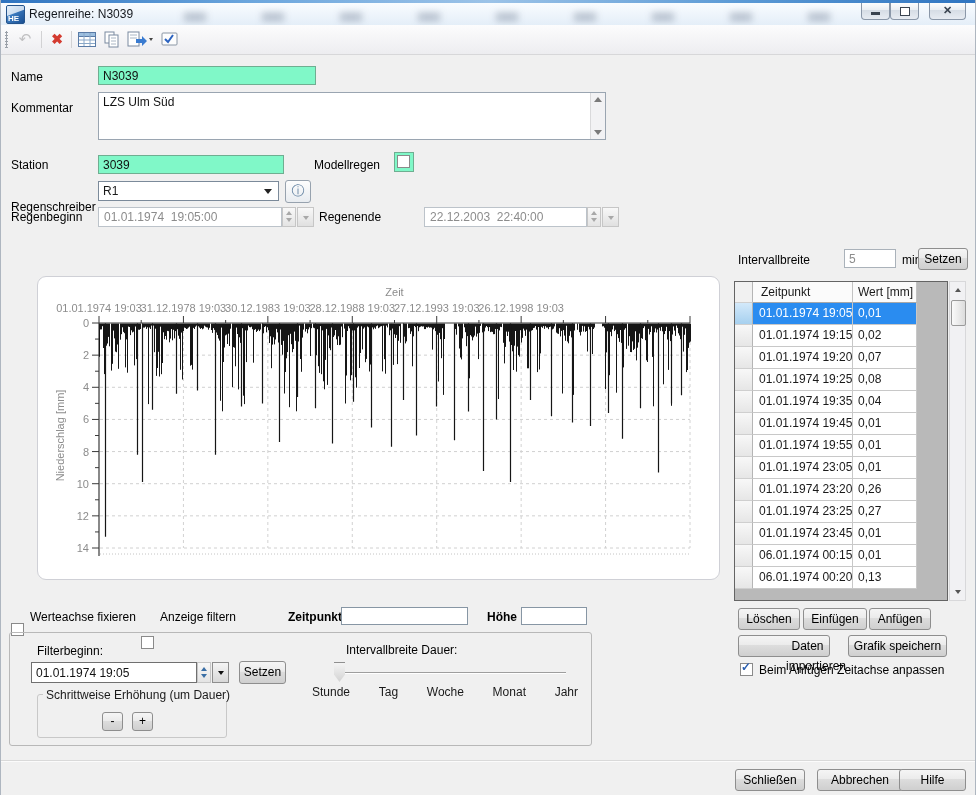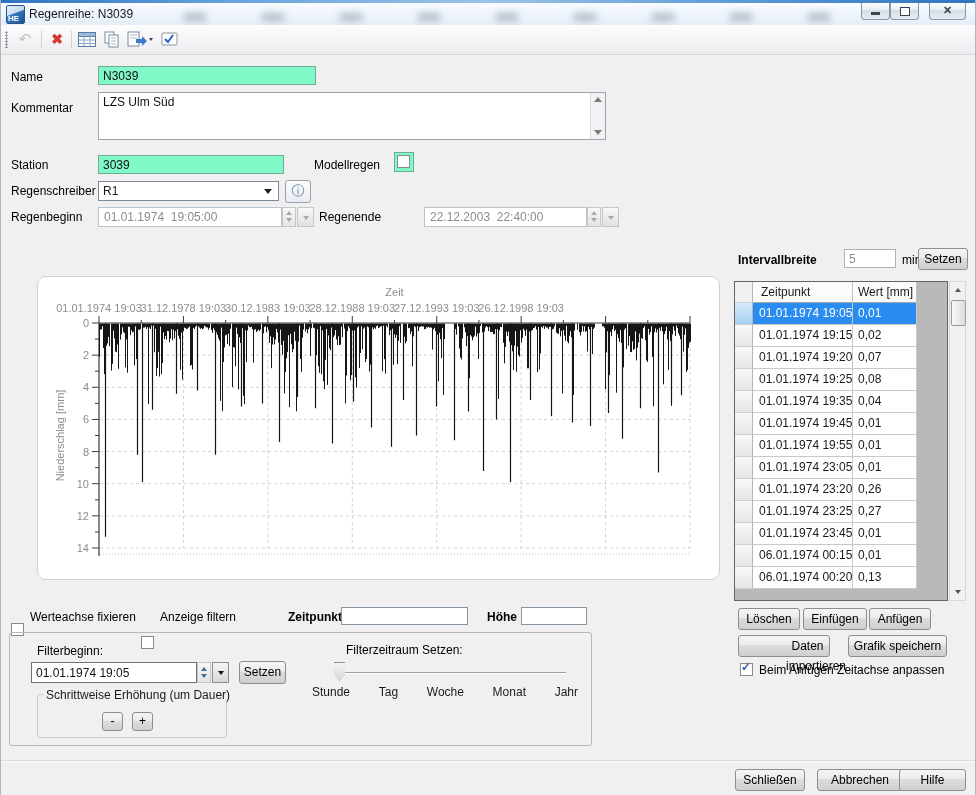--- a/index.html
+++ b/index.html
@@ -163,21 +163,21 @@
     </div>
   </div>
 
   <div class="abs lbl" style="left:10px;top:158px;">Station</div>
   <input class="abs mint-input" style="left: 97px; top: 155px; width: 186px;" value="3039">
   <div class="abs lbl" style="left:313px;top:158px;">Modellregen</div>
   <div class="abs" style="left:393px;top:152px;width:20px;height:20px;background:#80f8c8;border:1px solid #6fae91;box-sizing:border-box;">
     <div class="checkbox" style="margin:2px 0 0 2px;"></div>
   </div>
 
-  <div class="abs lbl" style="left:10px;top:184px;text-align:center;">Regenschreiber</div>
+  <div class="abs lbl" style="left:10px;top:200px;text-align:center;">Regenschreiber</div>
   <div class="abs combo">
     <span class="val">R1</span>
     <div class="tri-down" style="position:absolute;right:6px;top:7px;"></div>
   </div>
   <div class="abs infobtn"><span>ⓘ</span></div>
 
   <div class="abs lbl" style="left:10px;top:210px;">Regenbeginn</div>
   <div class="abs picker" style="left:97px;top:207px;width:184px;">
     <span class="val">01.01.1974  19:05:00</span>
   </div>
@@ -264,21 +264,21 @@
         <text x="51" y="275" text-anchor="end" class="ctick">14</text>
         <line x1="62" y1="271" x2="652" y2="271" stroke="#d0d0d0" stroke-dasharray="3,3"></line>
         <line x1="62" y1="277" x2="652" y2="277" stroke="#c4c4c4" stroke-dasharray="1,2"></line>
         <line x1="61" y1="46" x2="652" y2="46" stroke="#3a3a3a" stroke-width="1.2"></line>
         <line x1="61" y1="46" x2="61" y2="279" stroke="#3a3a3a" stroke-width="1.2"></line>
         <path d="M61.5 46.6V79.8M62.5 46.6V52.5M63.5 46.6V52.4M64.5 46.6V49.2M65.5 46.6V71.0M66.5 46.6V97.1M67.5 46.6V56.9M68.5 46.6V68.7M69.5 46.6V66.5M70.5 46.6V59.9M71.5 46.6V69.3M73.5 46.6V93.6M74.5 46.6V86.8M75.5 46.6V53.6M76.5 46.6V61.4M77.5 46.6V74.6M78.5 46.6V75.2M79.5 46.6V67.5M80.5 46.6V91.8M82.5 46.6V62.7M83.5 46.6V57.2M84.5 46.6V50.3M85.5 46.6V54.9M86.5 46.6V56.2M87.5 46.6V90.4M88.5 46.6V62.4M89.5 46.6V95.7M90.5 46.6V49.6M91.5 46.6V50.0M92.5 46.6V58.1M93.5 46.6V53.3M94.5 46.6V55.4M95.5 46.6V54.7M96.5 46.6V88.4M97.5 46.6V49.5M98.5 46.6V82.1M99.5 46.6V49.9M100.5 46.6V52.7M101.5 46.6V52.8M102.5 46.6V52.0M104.5 46.6V132.4M105.5 46.6V50.6M106.5 46.6V50.6M107.5 46.6V49.7M108.5 46.6V51.9M109.5 46.6V50.3M110.5 46.6V127.1M111.5 46.6V50.5M112.5 46.6V52.0M113.5 46.6V48.6M114.5 46.6V53.3M115.5 46.6V48.6M116.5 46.6V75.2M117.5 46.6V51.7M118.5 46.6V98.9M119.5 46.6V91.0M120.5 46.6V74.8M121.5 46.6V99.5M122.5 46.6V49.7M123.5 46.6V97.2M124.5 46.6V86.0M125.5 46.6V55.3M126.5 46.6V62.2M127.5 46.6V59.0M128.5 46.6V62.7M129.5 46.6V53.9M130.5 46.6V54.2M131.5 46.6V65.3M132.5 46.6V61.6M133.5 46.6V52.0M134.5 46.6V63.3M135.5 46.6V52.8M136.5 46.6V61.4M137.5 46.6V54.1M138.5 46.6V64.5M139.5 46.6V52.2M140.5 46.6V58.7M141.5 46.6V61.8M142.5 46.6V92.8M143.5 46.6V55.6M144.5 46.6V102.5M145.5 46.6V54.0M146.5 46.6V50.6M147.5 46.6V51.1M148.5 46.6V52.0M149.5 46.6V51.6M150.5 46.6V50.6M151.5 46.6V49.7M152.5 46.6V88.7M153.5 46.6V87.9M154.5 46.6V92.6M155.5 46.6V50.9M156.5 46.6V52.0M157.5 46.6V49.7M158.5 46.6V48.6M159.5 46.6V50.0M160.5 46.6V49.3M161.5 46.6V50.6M162.5 46.6V51.9M163.5 46.6V51.0M164.5 46.6V52.3M165.5 46.6V51.5M166.5 46.6V48.7M167.5 46.6V49.7M168.5 46.6V50.3M169.5 46.6V50.5M170.5 46.6V52.7M171.5 46.6V50.8M173.5 46.6V53.0M174.5 46.6V55.9M175.5 46.6V51.1M176.5 46.6V52.9M177.5 46.6V77.6M178.5 46.6V55.5M179.5 46.6V58.0M180.5 46.6V61.5M181.5 46.6V63.6M182.5 46.6V123.8M183.5 46.6V50.6M184.5 46.6V134.3M185.5 46.6V85.0M186.5 46.6V70.5M187.5 46.6V58.4M188.5 46.6V57.6M189.5 46.6V67.0M190.5 46.6V56.7M191.5 46.6V69.0M192.5 46.6V51.7M194.5 46.6V110.1M195.5 46.6V70.1M196.5 46.6V70.7M197.5 46.6V89.3M198.5 46.6V50.6M199.5 46.6V57.0M200.5 46.6V112.4M201.5 46.6V60.3M202.5 46.6V65.9M203.5 46.6V90.7M204.5 46.6V51.2M205.5 46.6V118.7M206.5 46.6V127.1M207.5 46.6V53.4M208.5 46.6V85.1M209.5 46.6V53.4M210.5 46.6V48.6M211.5 46.6V50.1M212.5 46.6V50.3M213.5 46.6V49.7M214.5 46.6V52.2M215.5 46.6V85.7M216.5 46.6V52.9M217.5 46.6V52.1M218.5 46.6V55.0M219.5 46.6V53.9M220.5 46.6V52.6M221.5 46.6V54.1M222.5 46.6V52.5M224.5 46.6V50.5M225.5 46.6V56.3M226.5 46.6V50.0M227.5 46.6V49.2M228.5 46.6V55.3M229.5 46.6V50.3M230.5 46.6V53.2M231.5 46.6V66.0M232.5 46.6V59.3M233.5 46.6V91.2M234.5 46.6V67.6M235.5 46.6V60.3M236.5 46.6V67.4M237.5 46.6V62.5M238.5 46.6V51.9M239.5 46.6V55.4M240.5 46.6V65.5M241.5 46.6V72.0M242.5 46.6V52.5M243.5 46.6V67.9M244.5 46.6V77.7M245.5 46.6V63.9M246.5 46.6V116.5M247.5 46.6V95.0M248.5 46.6V81.3M249.5 46.6V75.1M250.5 46.6V58.2M251.5 46.6V130.2M252.5 46.6V56.8M253.5 46.6V67.2M254.5 46.6V75.2M255.5 46.6V72.0M256.5 46.6V54.6M257.5 46.6V63.8M258.5 46.6V134.3M259.5 46.6V59.0M260.5 46.6V64.5M261.5 46.6V48.6M262.5 46.6V82.0M263.5 46.6V94.8M264.5 46.6V60.6M265.5 46.6V52.6M267.5 46.6V54.6M268.5 46.6V52.0M269.5 46.6V56.3M270.5 46.6V52.4M271.5 46.6V50.3M272.5 46.6V79.0M273.5 46.6V51.2M275.5 46.6V50.7M276.5 46.6V51.2M277.5 46.6V50.0M278.5 46.6V78.2M279.5 46.6V52.2M280.5 46.6V89.2M281.5 46.6V95.9M282.5 46.6V49.1M283.5 46.6V97.2M284.5 46.6V53.4M285.5 46.6V104.3M286.5 46.6V112.3M287.5 46.6V82.9M288.5 46.6V51.9M289.5 46.6V107.9M290.5 46.6V58.4M291.5 46.6V71.2M292.5 46.6V73.2M293.5 46.6V50.5M294.5 46.6V86.0M295.5 46.6V60.0M296.5 46.6V58.4M297.5 46.6V53.0M298.5 46.6V62.3M299.5 46.6V68.0M300.5 46.6V59.3M301.5 46.6V68.1M302.5 46.6V67.7M303.5 46.6V49.5M304.5 46.6V60.2M306.5 46.6V51.6M307.5 46.6V126.5M308.5 46.6V98.5M309.5 46.6V54.0M310.5 46.6V49.2M311.5 46.6V51.3M312.5 46.6V103.3M313.5 46.6V98.2M314.5 46.6V53.4M315.5 46.6V88.2M316.5 46.6V53.4M317.5 46.6V100.3M318.5 46.6V110.7M319.5 46.6V50.6M320.5 46.6V49.3M321.5 46.6V91.0M322.5 46.6V76.0M323.5 46.6V49.3M324.5 46.6V72.4M325.5 46.6V51.7M326.5 46.6V50.4M327.5 46.6V85.2M328.5 46.6V81.9M329.5 46.6V49.5M330.5 46.6V50.3M331.5 46.6V94.5M332.5 46.6V87.5M333.5 46.6V52.8M334.5 46.6V50.4M335.5 46.6V52.3M336.5 46.6V50.6M337.5 46.6V51.8M338.5 46.6V49.2M339.5 46.6V48.5M340.5 46.6V51.2M341.5 46.6V50.4M342.5 46.6V49.5M343.5 46.6V49.1M344.5 46.6V94.4M345.5 46.6V48.7M346.5 46.6V82.2M347.5 46.6V96.7M348.5 46.6V48.6M349.5 46.6V50.4M351.5 46.6V58.2M352.5 46.6V53.3M354.5 46.6V51.6M355.5 46.6V87.9M356.5 46.6V57.3M357.5 46.6V61.0M358.5 46.6V57.9M359.5 46.6V87.1M360.5 46.6V63.8M361.5 46.6V49.2M362.5 46.6V65.8M365.5 46.6V55.8M366.5 46.6V59.7M367.5 46.6V66.4M368.5 46.6V64.4M370.5 46.6V51.2M371.5 46.6V50.9M372.5 46.6V56.9M373.5 46.6V54.4M374.5 46.6V89.3M375.5 46.6V59.3M376.5 46.6V49.0M377.5 46.6V50.1M378.5 46.6V56.1M379.5 46.6V49.0M380.5 46.6V54.2M381.5 46.6V50.3M382.5 46.6V49.7M383.5 46.6V49.2M384.5 46.6V49.6M385.5 46.6V49.4M386.5 46.6V52.1M387.5 46.6V52.1M388.5 46.6V50.2M389.5 46.6V50.6M390.5 46.6V49.8M391.5 46.6V50.7M392.5 46.6V50.4M393.5 46.6V50.7M394.5 46.6V72.6M395.5 46.6V52.3M396.5 46.6V50.8M397.5 46.6V54.1M398.5 46.6V52.9M399.5 46.6V57.8M400.5 46.6V104.5M401.5 46.6V55.9M402.5 46.6V62.2M403.5 46.6V81.2M404.5 46.6V51.2M405.5 46.6V117.9M406.5 46.6V62.0M417.5 46.6V52.0M418.5 46.6V57.7M420.5 46.6V49.4M421.5 46.6V71.5M422.5 46.6V80.5M423.5 46.6V82.4M424.5 46.6V61.4M426.5 46.6V50.3M427.5 46.6V55.2M428.5 46.6V69.2M429.5 46.6V59.1M430.5 46.6V68.5M431.5 46.6V101.3M432.5 46.6V58.1M433.5 46.6V59.5M434.5 46.6V63.4M435.5 46.6V60.3M436.5 46.6V58.6M437.5 46.6V49.6M438.5 46.6V59.6M439.5 46.6V56.6M440.5 46.6V82.1M441.5 46.6V55.9M442.5 46.6V48.9M444.5 46.6V55.4M445.5 46.6V53.7M446.5 46.6V54.4M447.5 46.6V50.5M448.5 46.6V49.0M449.5 46.6V50.2M450.5 46.6V54.1M451.5 46.6V50.1M452.5 46.6V55.1M453.5 46.6V54.7M454.5 46.6V54.9M455.5 46.6V57.2M456.5 46.6V57.1M457.5 46.6V52.0M458.5 46.6V53.8M459.5 46.6V52.0M460.5 46.6V122.0M461.5 46.6V53.4M462.5 46.6V49.8M463.5 46.6V50.1M465.5 46.6V65.8M466.5 46.6V86.4M467.5 46.6V69.9M468.5 46.6V54.6M469.5 46.6V59.0M470.5 46.6V54.7M471.5 46.6V64.6M472.5 46.6V60.5M473.5 46.6V68.0M474.5 46.6V74.3M475.5 46.6V93.0M476.5 46.6V68.7M477.5 46.6V54.0M478.5 46.6V94.7M479.5 46.6V69.6M480.5 46.6V78.2M481.5 46.6V79.6M482.5 46.6V53.2M483.5 46.6V65.5M484.5 46.6V60.8M485.5 46.6V51.7M486.5 46.6V53.6M487.5 46.6V58.9M488.5 46.6V52.6M489.5 46.6V91.3M490.5 46.6V91.3M491.5 46.6V54.6M492.5 46.6V51.4M493.5 46.6V53.7M494.5 46.6V53.1M495.5 46.6V51.1M496.5 46.6V50.7M497.5 46.6V49.1M498.5 46.6V52.6M499.5 46.6V95.1M500.5 46.6V50.0M501.5 46.6V92.5M502.5 46.6V76.4M503.5 46.6V49.8M504.5 46.6V50.8M505.5 46.6V49.1M506.5 46.6V51.9M507.5 46.6V49.2M508.5 46.6V50.6M509.5 46.6V50.5M510.5 46.6V52.2M511.5 46.6V50.0M512.5 46.6V49.6M513.5 46.6V50.0M514.5 46.6V52.4M515.5 46.6V51.6M516.5 46.6V49.4M518.5 46.6V55.6M519.5 46.6V56.5M520.5 46.6V56.9M521.5 46.6V51.2M522.5 46.6V59.4M523.5 46.6V53.9M524.5 46.6V116.5M525.5 46.6V53.1M526.5 46.6V58.6M527.5 46.6V63.8M528.5 46.6V48.8M529.5 46.6V64.5M530.5 46.6V66.3M531.5 46.6V58.8M532.5 46.6V54.2M533.5 46.6V60.4M534.5 46.6V63.1M535.5 46.6V117.9M536.5 46.6V53.5M539.5 46.6V52.8M541.5 46.6V55.2M542.5 46.6V58.5M543.5 46.6V54.8M544.5 46.6V48.9M545.5 46.6V54.5M546.5 46.6V49.3M547.5 46.6V54.9M548.5 46.6V54.0M549.5 46.6V74.5M550.5 46.6V49.8M551.5 46.6V52.4M552.5 46.6V90.6M553.5 46.6V49.9M554.5 46.6V77.0M555.5 46.6V52.0M556.5 46.6V50.5M564.5 46.6V49.4M565.5 46.6V49.2M566.5 46.6V50.7M567.5 46.6V112.2M568.5 46.6V75.4M569.5 46.6V54.3M570.5 46.6V52.1M571.5 46.6V98.2M572.5 46.6V54.9M573.5 46.6V59.2M574.5 46.6V52.4M575.5 46.6V48.7M576.5 46.6V54.1M577.5 46.6V52.8M578.5 46.6V115.7M579.5 46.6V57.2M580.5 46.6V61.1M581.5 46.6V64.9M582.5 46.6V53.0M583.5 46.6V65.9M584.5 46.6V54.4M585.5 46.6V90.4M586.5 46.6V52.7M587.5 46.6V51.2M588.5 46.6V71.9M590.5 46.6V68.7M591.5 46.6V59.2M592.5 46.6V75.0M593.5 46.6V75.1M594.5 46.6V64.4M595.5 46.6V73.0M596.5 46.6V71.8M597.5 46.6V54.3M598.5 46.6V83.4M599.5 46.6V70.7M600.5 46.6V65.4M601.5 46.6V56.6M602.5 46.6V56.8M603.5 46.6V61.1M604.5 46.6V61.9M605.5 46.6V51.1M606.5 46.6V49.3M607.5 46.6V63.2M608.5 46.6V83.3M609.5 46.6V85.0M610.5 46.6V51.9M611.5 46.6V57.5M612.5 46.6V55.0M613.5 46.6V49.3M614.5 46.6V79.9M615.5 46.6V129.3M616.5 46.6V55.3M617.5 46.6V51.4M618.5 46.6V55.5M619.5 46.6V52.5M620.5 46.6V118.8M621.5 46.6V50.8M622.5 46.6V53.8M623.5 46.6V49.9M624.5 46.6V54.3M625.5 46.6V107.3M626.5 46.6V57.1M627.5 46.6V54.0M628.5 46.6V49.8M629.5 46.6V62.5M630.5 46.6V92.9M631.5 46.6V54.1M632.5 46.6V64.1M633.5 46.6V128.8M634.5 46.6V57.5M635.5 46.6V49.4M636.5 46.6V53.6M637.5 46.6V58.9M638.5 46.6V48.6M639.5 46.6V50.9M640.5 46.6V56.3M641.5 46.6V58.5M642.5 46.6V62.2M643.5 46.6V83.2M644.5 46.6V49.7M645.5 46.6V74.6M646.5 46.6V57.8M647.5 46.6V51.4M648.5 46.6V95.1M649.5 46.6V93.0M650.5 46.6V70.9M651.5 46.6V65.6M652.5 46.6V64.6" stroke="#161616" stroke-width="1" fill="none"></path>
         <path d="M67.5 46.6V259.8M99.5 46.6V177.8M104.5 46.6V205.1M114.5 46.6V132.8M138.5 46.6V116.7M159.5 46.6V113.5M177.5 46.6V177.8M203.5 46.6V129.6M224.5 46.6V126.4M241.5 46.6V164.9M259.5 46.6V119.9M277.5 46.6V131.2M294.5 46.6V166.5M315.5 46.6V124.8M333.5 46.6V150.5M353.5 46.6V169.8M365.5 46.6V123.1M378.5 46.6V158.5M398.5 46.6V129.6M416.5 46.6V163.3M430.5 46.6V134.4M445.5 46.6V193.9M458.5 46.6V142.4M472.5 46.6V205.1M492.5 46.6V123.1M513.5 46.6V139.2M534.5 46.6V145.6M552.5 46.6V148.9M570.5 46.6V136.0M584.5 46.6V161.7M602.5 46.6V131.2M620.5 46.6V195.5M633.5 46.6V126.4M643.5 46.6V118.3" stroke="#161616" stroke-width="1.2" fill="none"></path>
       </svg>
   </div>
 
-  <div class="abs lbl" style="left:737px;top:253px;font-weight:bold;">Intervallbreite</div>
+  <div class="abs lbl" style="left:737px;top:253px;">Intervallbreite</div>
   <input class="abs txt-input" style="left: 843px; top: 249px; width: 52px; height: 19px; color: rgb(140, 140, 140); border-color: rgb(170, 178, 186);" value="5">
   <div class="abs lbl" style="left:901px;top:253px;">min</div>
   <div class="abs btn" style="left:917px;top:248px;width:50px;">Setzen</div>
 
   <div class="abs table-wrap">
     <div class="thead-row">
       <div class="rowhdr" style="background:#f1f1f1;"></div>
       <div class="hcell c-zeit" style="padding-left:8px;">Zeitpunkt</div>
       <div class="hcell c-wert">Wert [mm]</div>
     </div>
@@ -389,21 +389,21 @@
   <div class="abs dropbtn" style="left:211px;top:662px;height:21px;background:linear-gradient(#f5f5f5,#d8d8d8);border-color:#8e8e8e;">
     <div class="tri-sm-down" style="margin:8px auto 0;border-top-color:#111;"></div>
   </div>
   <div class="abs btn" style="left:238px;top:661px;width:47px;height:23px;line-height:21px;">Setzen</div>
 
   <div class="abs groupbox" style="left:36px;top:694px;width:190px;height:44px;border-color:#c8c8c8;"></div>
   <div class="abs gb-label" style="left:42px;top:688px;">Schrittweise Erhöhung (um Dauer)</div>
   <div class="abs btn sm" style="left:101px;top:712px;width:21px;">-</div>
   <div class="abs btn sm" style="left:131px;top:712px;width:21px;">+</div>
 
-  <div class="abs lbl" style="left:345px;top:643px;">Filterzeitraum Setzen:</div>
+  <div class="abs lbl" style="left:345px;top:643px;">Intervallbreite Dauer:</div>
   <div class="abs slider-track" style="left:338px;top:672px;width:227px;"></div>
   <div class="abs slider-thumb" style="left:333px;top:662px;"></div>
   <div class="abs" id="duration-labels" style="left:311px;top:685px;width:266px;display:flex;justify-content:space-between;text-align:center;">
       <span>Stunde</span>
       <span>Tag</span>
       <span>Woche</span>
       <span>Monat</span>
       <span>Jahr</span>
     </div>
 

